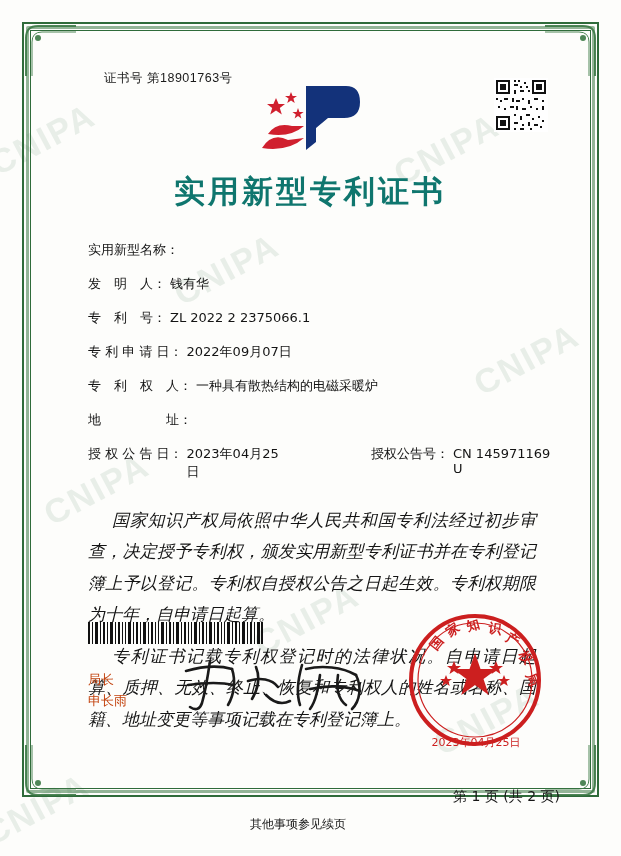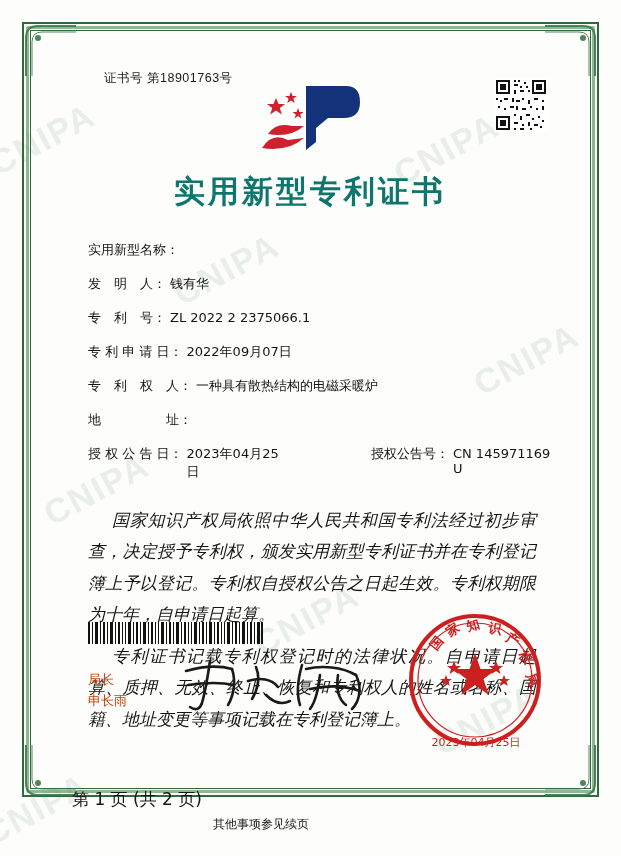--- a/index.html
+++ b/index.html
@@ -199,37 +199,38 @@
     top: 665px;
     width: 122px;
     text-align: center;
     color: #cc1f1f;
     font-size: 11px;
     font-family: "DejaVu Sans", "Liberation Sans", sans-serif;
   }
 
   .page-num {
     position: absolute;
-    left: 12px;
+    left: 0;
     top: 718px;
     width: 500px;
-    text-align: left;
-    font-size: 17px;
+    text-align: right;
+    font-size: 14px;
     color: #161616;
     font-family: "DejaVu Sans", "Liberation Sans", sans-serif;
   }
   .footer-note {
     position: absolute;
     left: 0;
     top: 816px;
     width: 522px;
     text-align: center;
     font-size: 12px;
     color: #161616;
     font-family: "DejaVu Sans", "Liberation Sans", sans-serif;
+    padding-left: 37px;
   }
 </style>
 </head>
 <body>
 
 <div class="page">
 
   <div class="watermark wm1">CNIPA</div>
   <div class="watermark wm2">CNIPA</div>
   <div class="watermark wm3">CNIPA</div>

